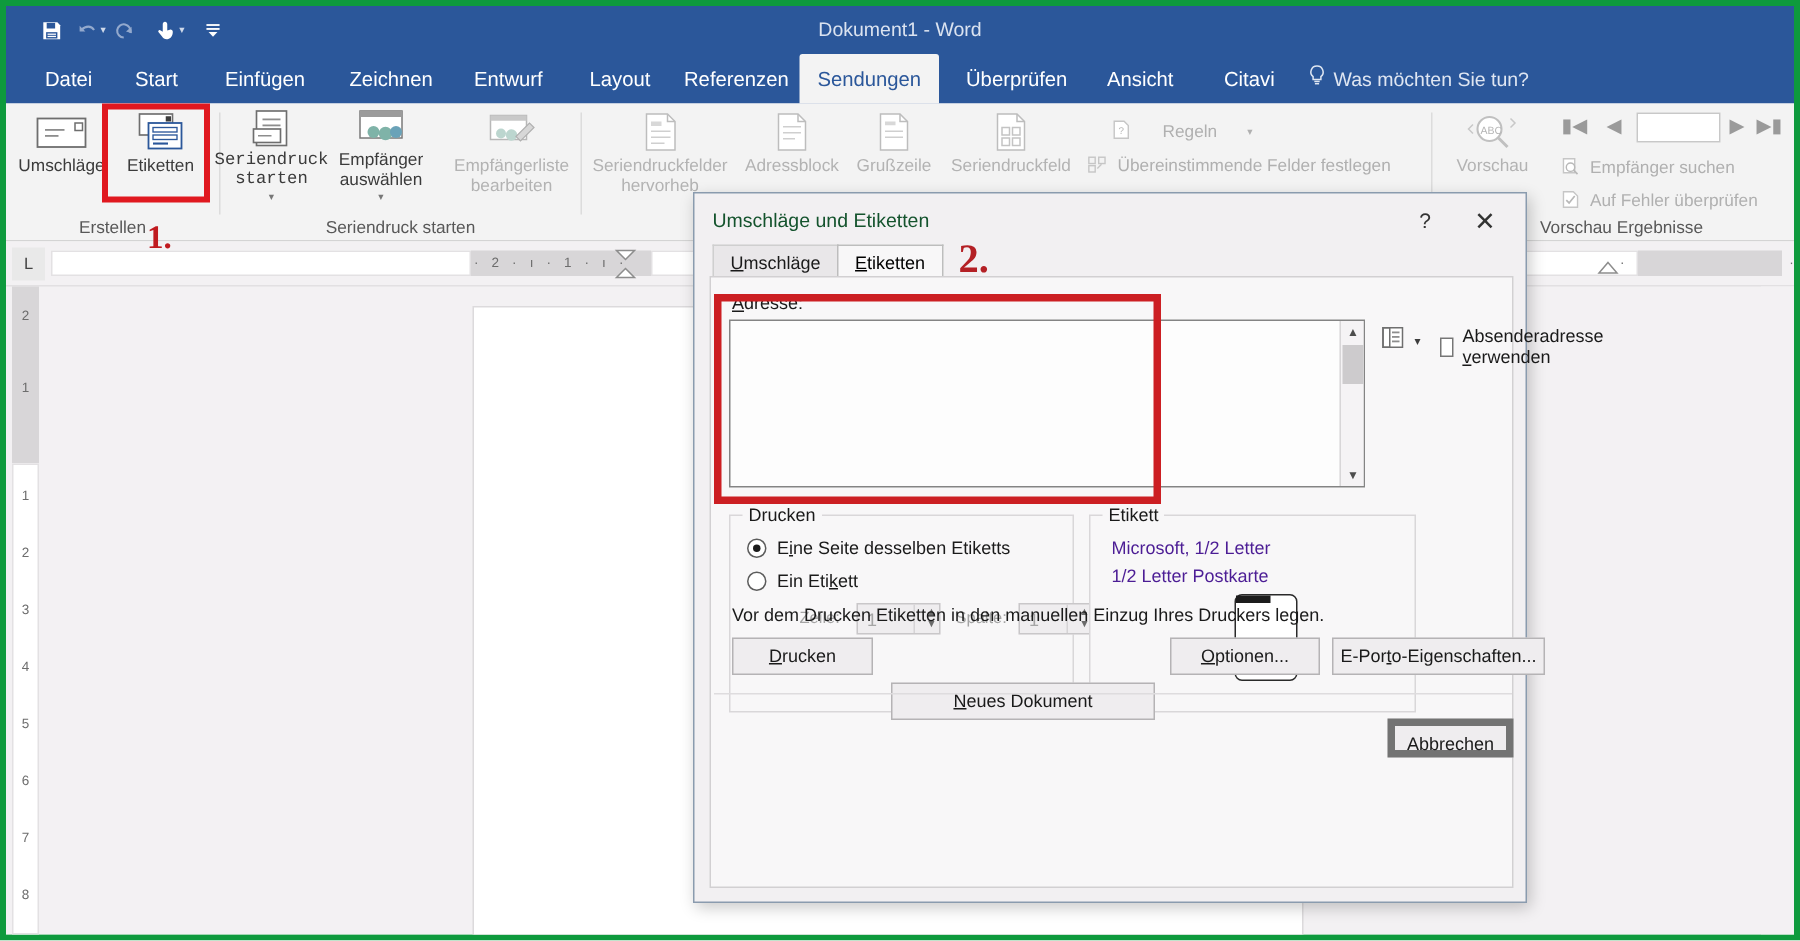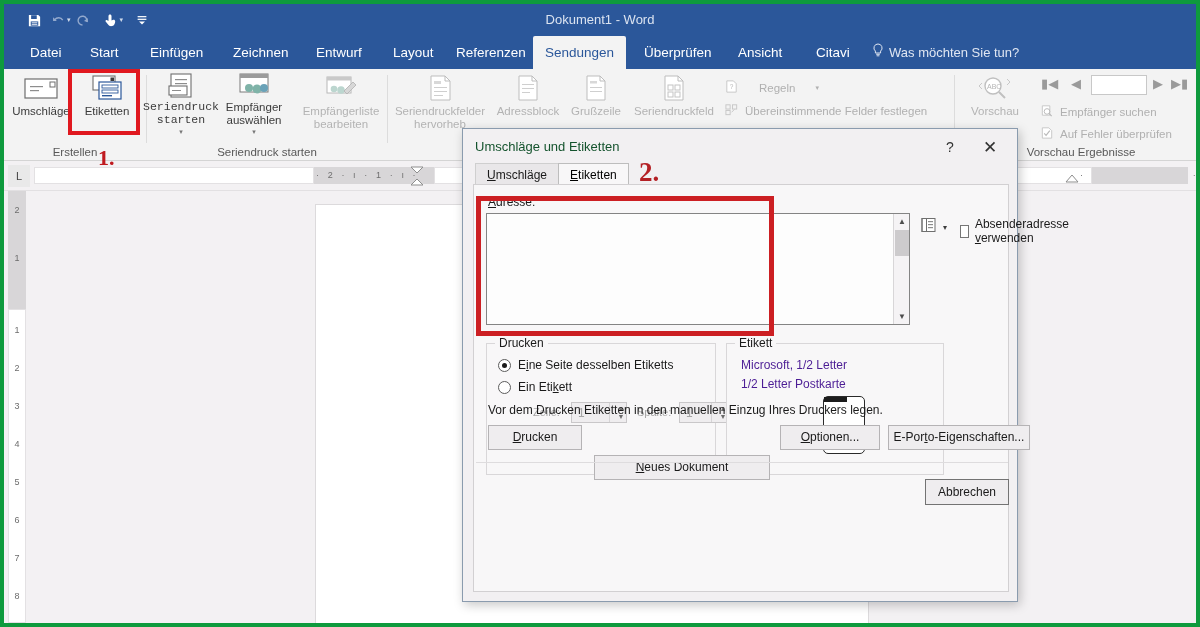--- a/index.html
+++ b/index.html
@@ -245,21 +245,21 @@
     position: absolute; height: 25px; line-height: 23px; text-align: center;
     border: 1px solid #b5b3b5; background: #efedef;
     font-size: 12px; color: #1a1a1a;
   }
   #dlg-sep {
     position: absolute; left: 2px; top: 277px; width: 532px; height: 1px; background: #dedcde;
   }
   #btn-abbrechen {
     position: absolute; left: 451px; top: 294px; width: 84px; height: 26px;
     line-height: 24px; text-align: center;
-    border: 1px solid #737373; background: #efedef; font-size: 12px; color: #1a1a1a;
+    border: 5px solid #737373; background: #efedef; font-size: 12px; color: #1a1a1a;
   }
 
   
   #redbox-etiketten {
     position: absolute; left: 64px; top: 65px; width: 72px; height: 66px;
     border: 4px solid #e0181f; z-index: 5;
   }
   #step1 {
     position: absolute; left: 94px; top: 141px;
     font-size: 22px; font-weight: bold; color: #c01a1f;
@@ -461,21 +461,21 @@
                 <path d="M20 3 v5 h5" fill="none" stroke="#bdbdbd" stroke-width="1"></path>
                 <rect x="10" y="12" width="5" height="5" fill="none" stroke="#c4c4c4"></rect>
                 <rect x="17" y="12" width="5" height="5" fill="none" stroke="#c4c4c4"></rect>
                 <rect x="10" y="19" width="5" height="5" fill="none" stroke="#c4c4c4"></rect>
                 <rect x="17" y="19" width="5" height="5" fill="none" stroke="#c4c4c4"></rect>
               </svg>
         </span>
         <span>Seriendruckfeld</span>
       </div>
 
-      <div class="smallrow" style="left:336px; top:10px;gap:20px;">
+      <div class="smallrow" style="left:352px; top:10px;gap:20px;">
         <span>
           <svg width="15" height="15" viewBox="0 0 16 16">
                 <path d="M3 2 h7 l3 3 v9 H3 Z" fill="#ffffff" stroke="#c6c6c6" stroke-width="1"></path>
                 <text x="6" y="11" font-size="7" fill="#b6b6b6">?</text>
               </svg>
         </span>
         <span>Regeln</span>
         <span style="font-size:7px;">▾</span>
       </div>
       <div class="smallrow" style="left:336px; top:33px;">

